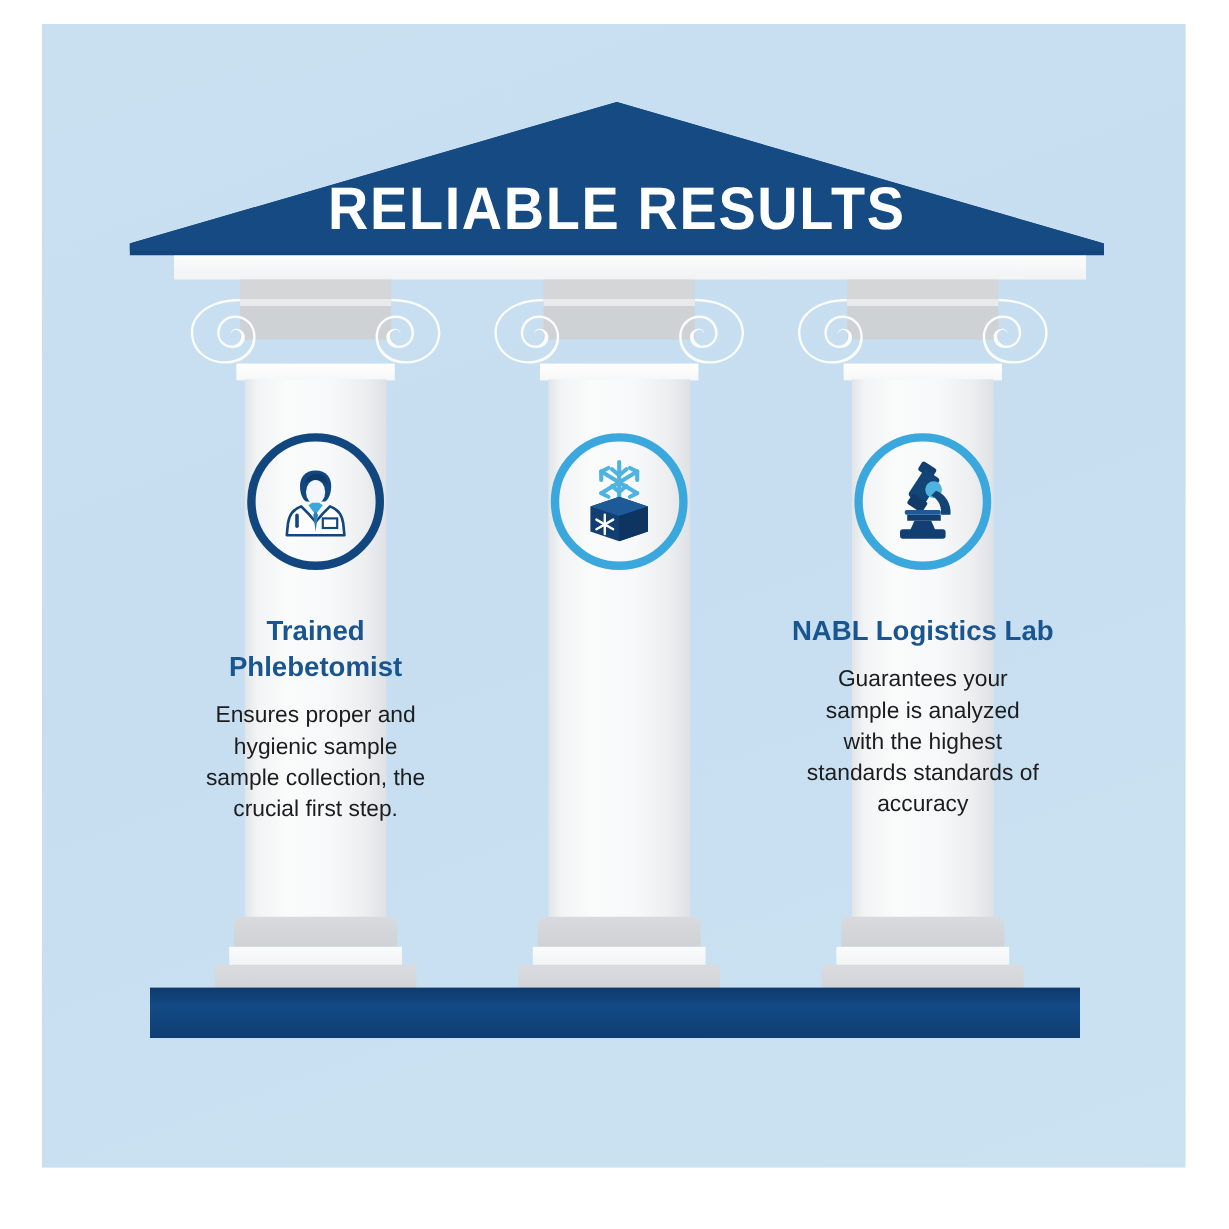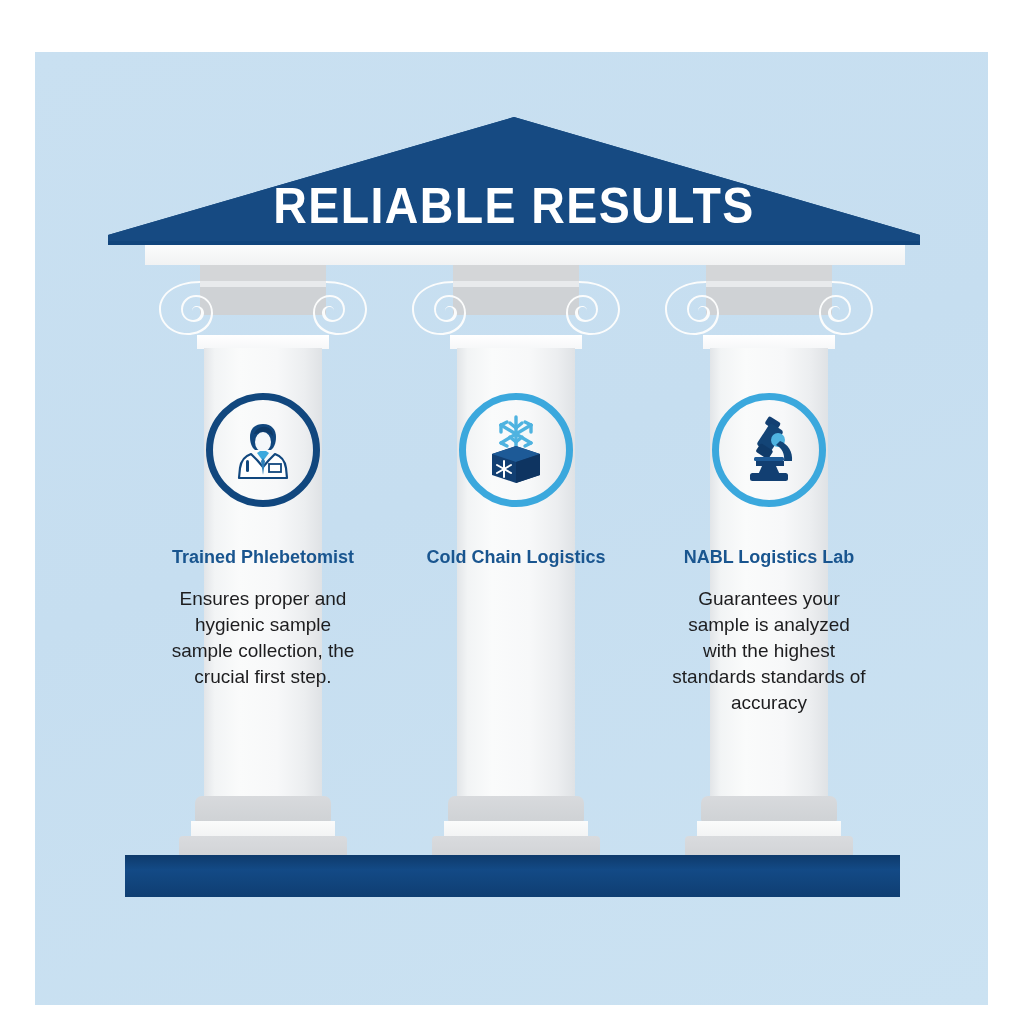--- a/index.html
+++ b/index.html
@@ -17,21 +17,21 @@
   
   #infographic {
     position: relative;
     width: 1024px;
     height: 1024px;
     background: #ffffff;
   }
   .canvas {
     position: absolute;
     left: 35px;
-    top: 52px;
+    top: 20px;
     width: 953px;
     height: 953px;
     background: linear-gradient(160deg, #c9e0f1 0%, #c6def0 45%, #cbe2f2 100%);
     overflow: hidden;
   }
 
   
   .pediment {
     position: absolute;
     left: 73px;      
@@ -181,21 +181,21 @@
   
   .col-text {
     position: absolute;
     top: 277px;   
     left: -18px;
     width: 248px;
     text-align: center;
   }
   .col-heading {
     color: #19558f;
-    font-size: 18px;
+    font-size: 23px;
     font-weight: bold;
     line-height: 30px;
     margin: 0 0 14px 0;
     padding: 0 10px;
   }
   .col-body {
     color: #1d1d1f;
     font-size: 19px;
     line-height: 26px;
     margin: 12px;
@@ -289,21 +289,20 @@
           <polygon points="37,49 61,41 61,62 37,70" fill="#0e3461"></polygon>
           <g stroke="#ffffff" stroke-width="2" stroke-linecap="round" fill="none">
             <line x1="25" y1="48" x2="25" y2="64"></line>
             <line x1="18" y1="52" x2="32" y2="60"></line>
             <line x1="32" y1="52" x2="18" y2="60"></line>
           </g>
         </svg>
       </div>
 
       <div class="col-text">
-        <p class="col-heading">Cold Chain Logistics</p>
       </div>
 
       <div class="base-torus"></div>
       <div class="base-fillet"></div>
       <div class="base-plinth"></div>
     </div>
 
     <div class="column col-3">
       <div class="abacus"></div>
       <div class="capital">

